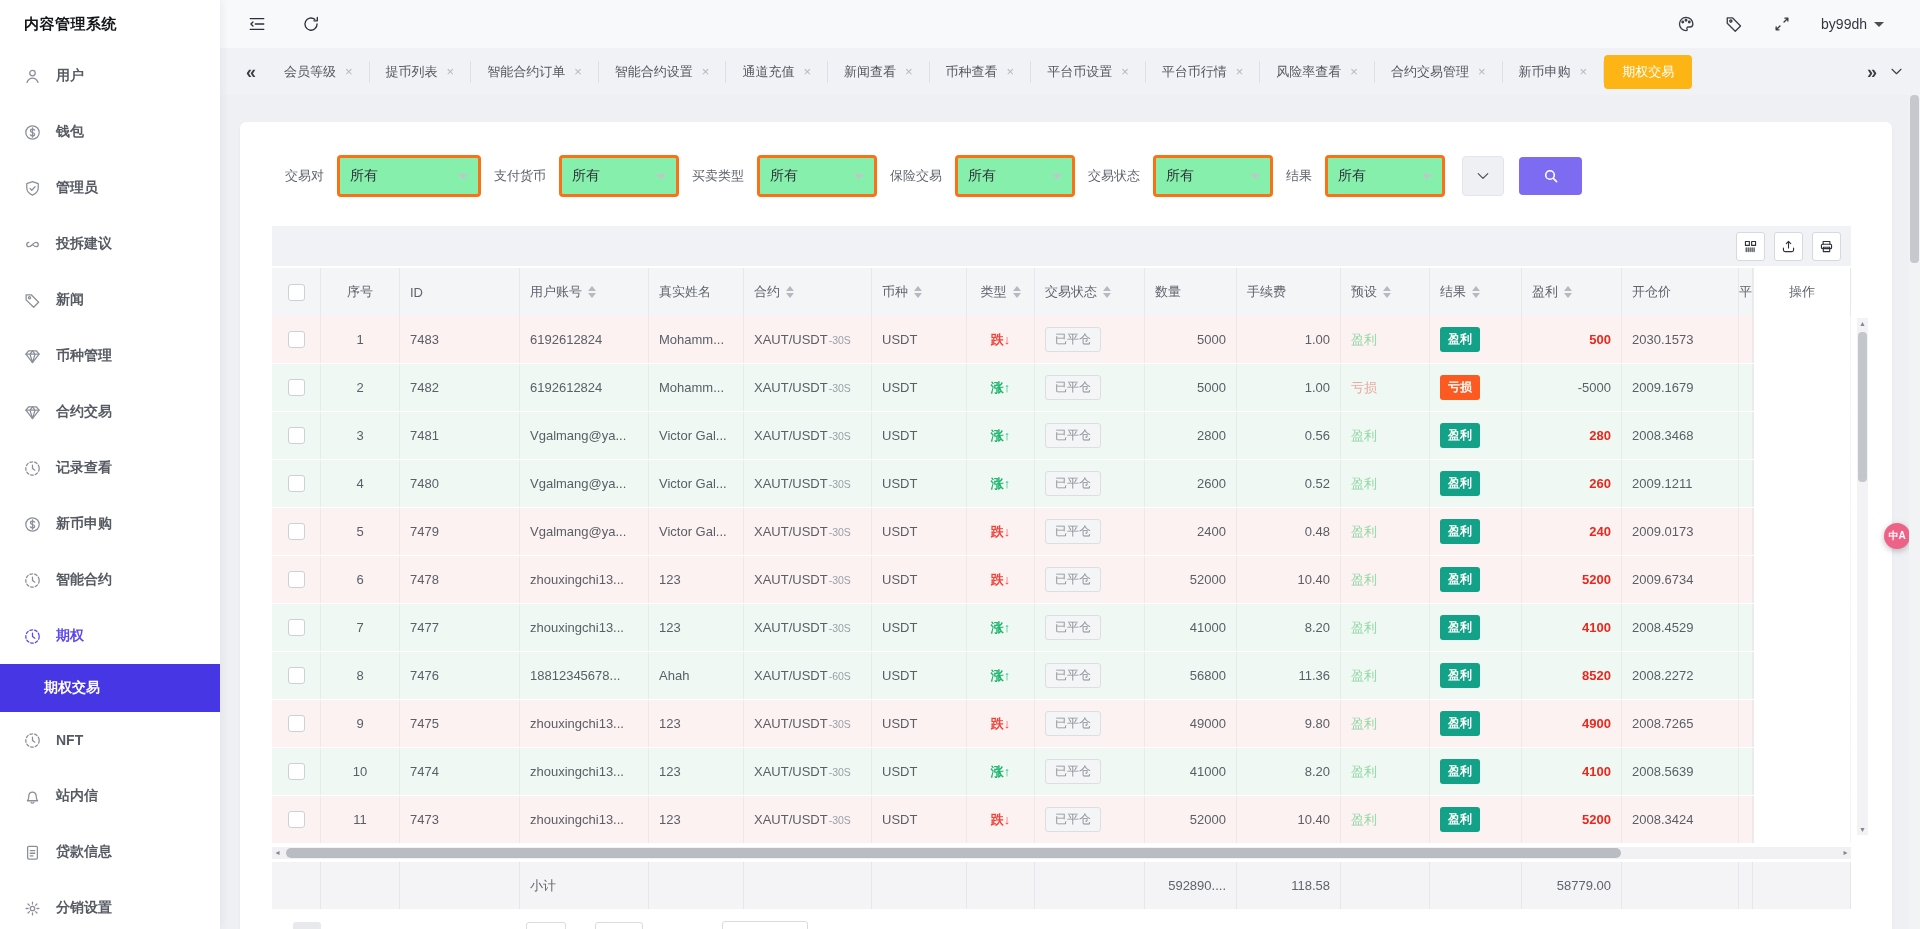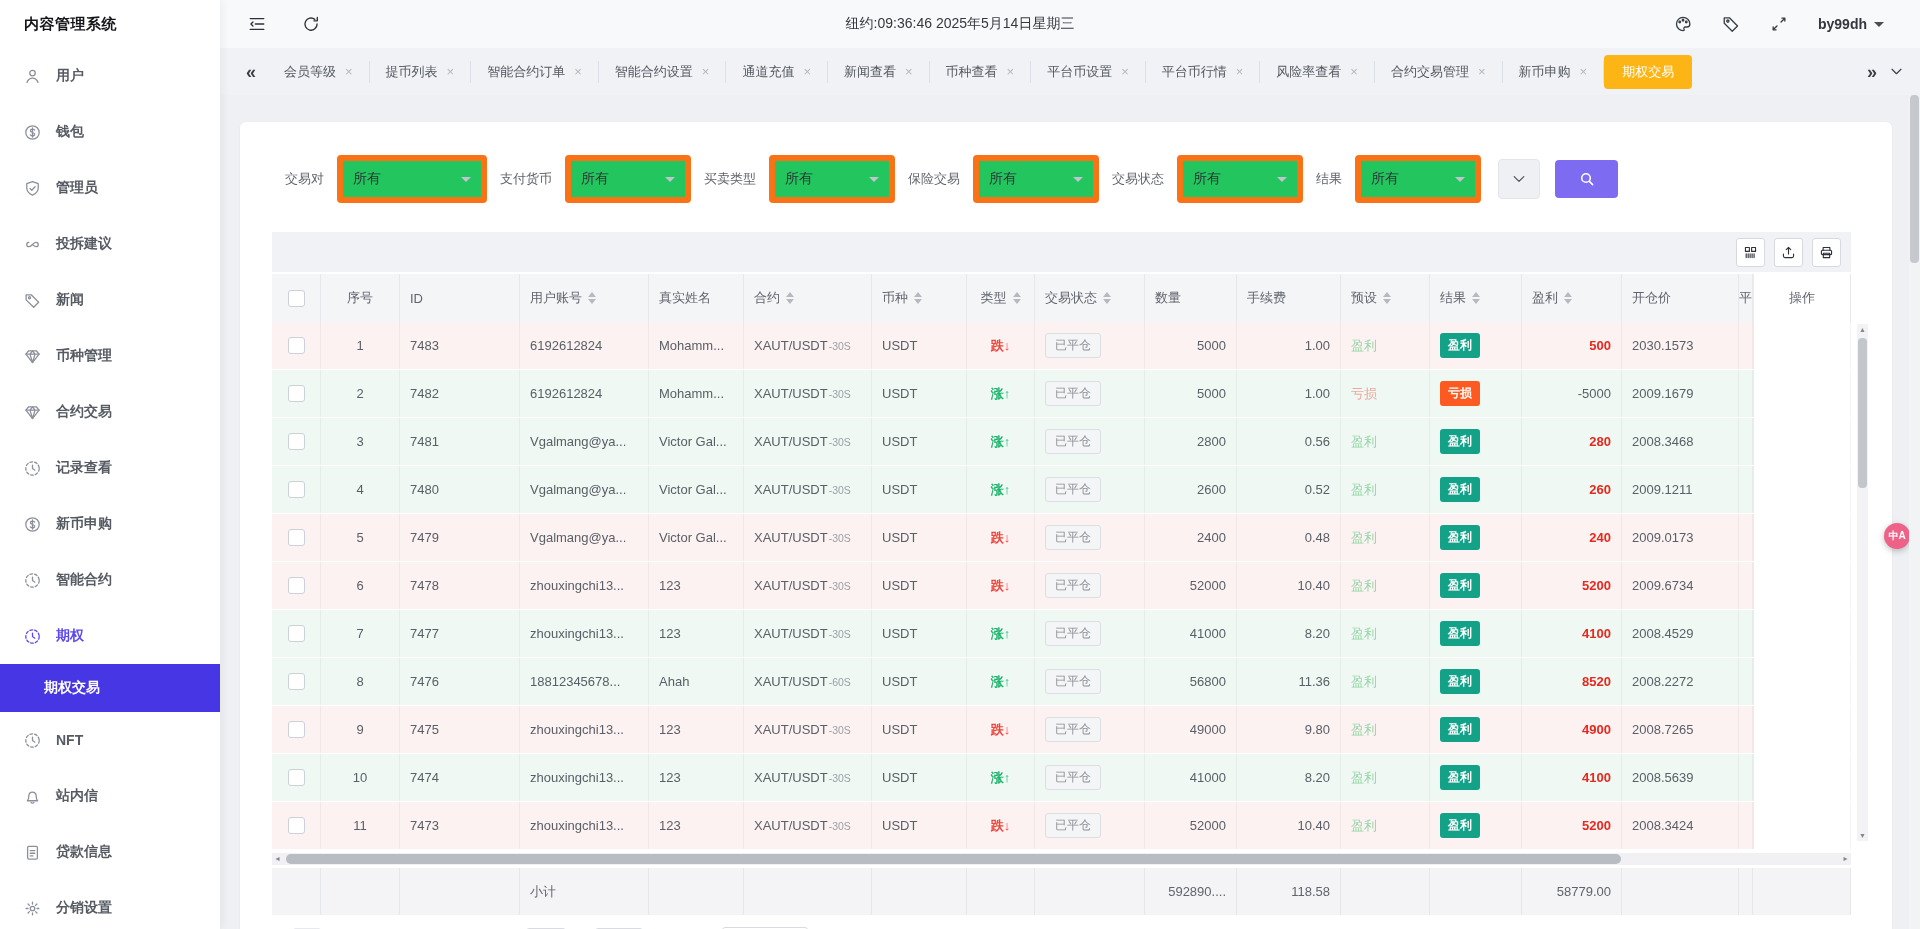--- a/index.html
+++ b/index.html
@@ -23,21 +23,21 @@
   .menu-item.sub.selected{background:var(--accent-purple,#4636e3);color:#fff;}
 
   
   .main{flex:1;display:flex;flex-direction:column;min-width:0;}
   .topbar{height:48px;background:#f8f9fb;display:flex;align-items:center;
           position:relative;padding:0 36px 0 28px;flex:none;}
   .tb-left{display:flex;gap:36px;align-items:center;z-index:1;}
   .tb-icon{width:18px;height:18px;color:#2c3037;cursor:pointer;display:inline-flex;}
   .tb-icon svg{width:100%;height:100%;}
   .clock{position:absolute;left:0;right:220px;text-align:center;font-size:14px;color:#34383f;pointer-events:none;}
-  .tb-right{margin-left:auto;display:flex;align-items:center;gap:30px;z-index:1;font-weight:bold;}
+  .tb-right{margin-left:auto;display:flex;align-items:center;gap:30px;z-index:1;}
   .tb-right .tb-icon{color:#3a3f46;}
   .user{display:flex;align-items:center;gap:7px;font-size:14px;color:#33373d;cursor:pointer;}
   .user-caret{width:0;height:0;border:5px solid transparent;border-top-color:#4a4e55;margin-top:5px;}
 
   
   .tabstrip{height:47px;display:flex;align-items:center;background:#f0f2f6;
             padding:0 16px 0 26px;gap:12px;flex:none;}
   .tab-nav{font-size:18px;color:#3a3f46;cursor:pointer;font-weight:bold;line-height:1;}
   .tab-nav.svgic{width:15px;height:15px;color:#3a3f46;display:inline-flex;}
   .tab-nav.svgic svg{width:100%;height:100%;}
@@ -50,21 +50,21 @@
               border-right:none;padding:0 18px;font-weight:normal;}
 
   
   .content{flex:1;padding:27px 28px 0 20px;min-height:0;}
   .card{background:#fff;border-radius:6px;height:110%;position:relative;
         box-shadow:0 1px 3px rgba(0,0,0,.05);overflow:hidden;}
 
   
   .filters{display:flex;align-items:center;gap:13px;padding:33px 0 0 45px;}
   .f-label{font-size:13px;color:#5f646c;white-space:nowrap;}
-  .f-select{width:94px;height:36px;border:6px solid #f97316;border-radius:4px;background:#22c55e;
+  .f-select{width:94px;height:36px;border:3px solid #f97316;border-radius:4px;background:#86efac;
             display:flex;align-items:center;justify-content:space-between;padding:0 10px;cursor:pointer;flex:none;}
   .f-select.wide{width:118px;}
   .f-val{font-size:14px;color:#2f3338;}
   .f-caret{width:0;height:0;border:5px solid transparent;border-top-color:#c0c4cc;margin-top:5px;}
   .f-collapse{width:40px;height:38px;background:#eef0f4;border:1px solid #e2e5ea;border-radius:4px;
               display:flex;align-items:center;justify-content:center;color:#4a4e55;cursor:pointer;margin-left:4px;}
   .f-collapse .ic,.f-search .ic{width:16px;height:16px;display:inline-flex;}
   .f-collapse .ic svg,.f-search .ic svg{width:100%;height:100%;}
   .f-search{width:63px;height:38px;background:var(--search-purple,#7d6bf2);border-radius:4px;
             display:flex;align-items:center;justify-content:center;cursor:pointer;margin-left:2px;color:#fff;}
@@ -324,21 +324,20 @@
               <path d="M2 3.2h12M6.5 8h7.5M2 12.8h12M4.4 6.2L2.6 8l1.8 1.8"></path>
             </svg>
           </span>
         <span class="tb-icon">
             <svg viewBox="0 0 16 16" fill="none" stroke="currentColor" stroke-width="1.2" stroke-linecap="round" stroke-linejoin="round">
               <path d="M13.4 8A5.4 5.4 0 1 1 11.4 3.9"></path>
               <path d="M13.6 2.2v3h-3"></path>
             </svg>
           </span>
       </div>
-      <div class="clock">纽约:09:36:46 2025年5月14日星期三</div>
       <div class="tb-right">
         <span class="tb-icon">
             <svg viewBox="0 0 16 16" fill="none" stroke="currentColor" stroke-width="1.2" stroke-linecap="round" stroke-linejoin="round">
               <path d="M8 2.1a5.9 5.9 0 1 0 .2 11.8c1 0 1-.8.7-1.4-.4-.9.1-1.8 1.2-1.8h1.4c1.6 0 2.6-1.2 2.6-2.8C14.1 4.6 11.3 2.1 8 2.1z"></path>
               <circle cx="5.1" cy="6.2" r=".7"></circle>
               <circle cx="8" cy="4.7" r=".7"></circle>
               <circle cx="10.9" cy="6.2" r=".7"></circle>
             </svg>
           </span>
         <span class="tb-icon">

